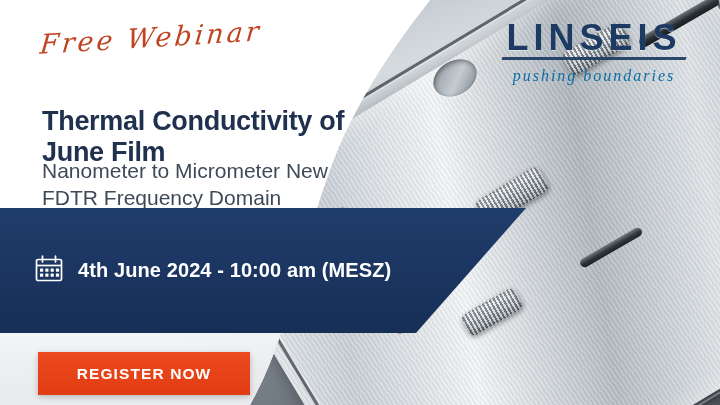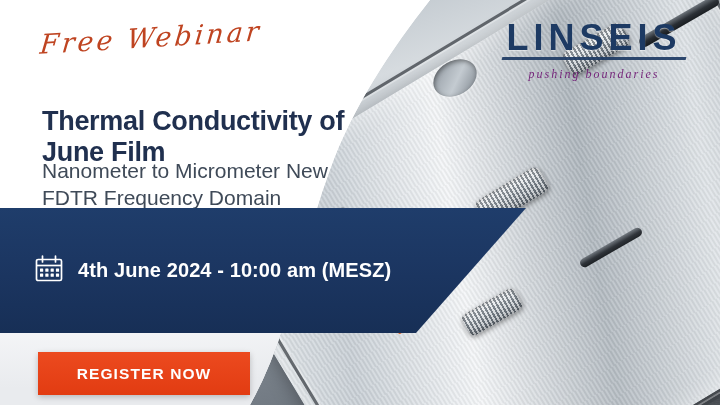--- a/index.html
+++ b/index.html
@@ -166,23 +166,23 @@
     height: 3px;
     margin: 1px 6px 0 6px;
     background: #1d3a63;
     transform: skewX(-14deg);
     opacity: 0.92;
   }
   .logo-tag {
     margin-top: 7px;
     font-family: "Liberation Serif", serif;
     font-style: italic;
-    font-size: 12px;
+    font-size: 16px;
     letter-spacing: 2px;
-    color: #701a75;
+    color: #0369a1;
     opacity: 0.95;
   }
 
   
   .white-panel {
     position: absolute;
     inset: 0;
     z-index: 4;
     clip-path: path("M 0 0 L 430 0 C 392 48 352 108 330 170 C 300 250 292 330 250 405 L 0 405 Z");
     background:

